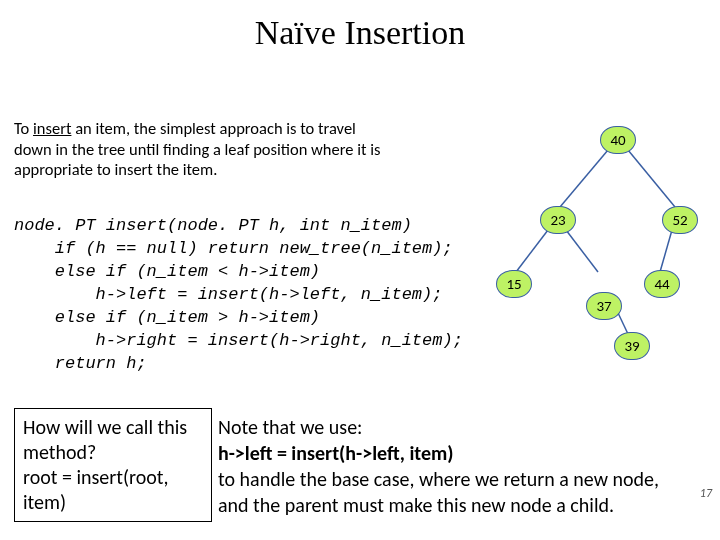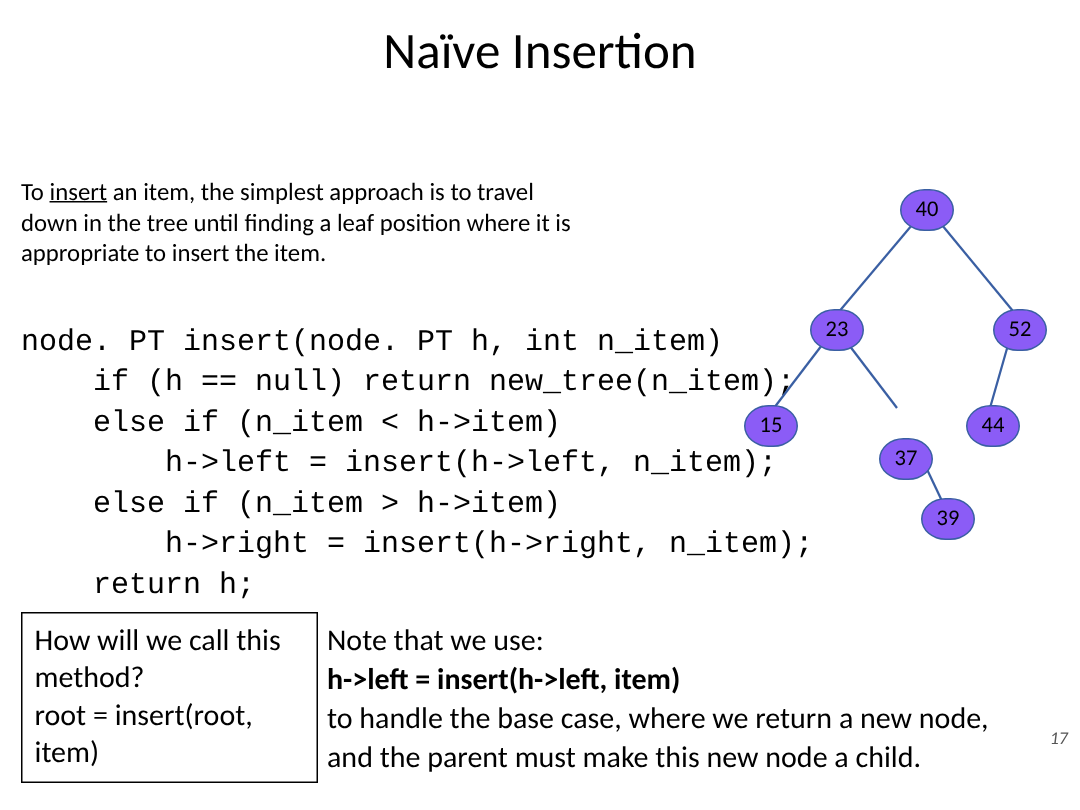--- a/index.html
+++ b/index.html
@@ -12,37 +12,39 @@
     color: #000;
     position: relative;
     overflow: hidden;
   }
   .title {
     text-align: center;
     font-size: 34px;
     font-weight: 400;
     margin-top: 14px;
     margin-bottom: 28px;
+    font-family: Liberation Serif, serif;
   }
   .intro {
     position: absolute;
     left: 14px;
     top: 118px;
     width: 380px;
     font-size: 16.5px;
     line-height: 1.25;
   }
   .code {
     position: absolute;
     left: 14px;
     top: 215px;
     font-family: "Courier New", monospace;
-    font-size: 20px;
+    font-size: 17px;
     line-height: 1.35;
     white-space: pre;
+    font-style: italic;
   }
   .bottom-left {
     position: absolute;
     left: 14px;
     top: 408px;
     width: 180px;
     font-size: 20px;
     line-height: 1.25;
     border: 1px solid #000;
     padding: 6px 8px;
@@ -72,21 +74,21 @@
     left: 480px;
     top: 120px;
     width: 230px;
     height: 260px;
   }
   .node {
     position: absolute;
     width: 34px;
     height: 26px;
     border: 1.5px solid #3a5fa3;
-    background: #8b5cf6;
+    background: #bef264;
     border-radius: 50% / 55%;
     text-align: center;
     font-size: 15px;
     line-height: 26px;
     font-weight: 400;
   }
   svg.edges {
     position: absolute;
     left: 0;
     top: 0;

